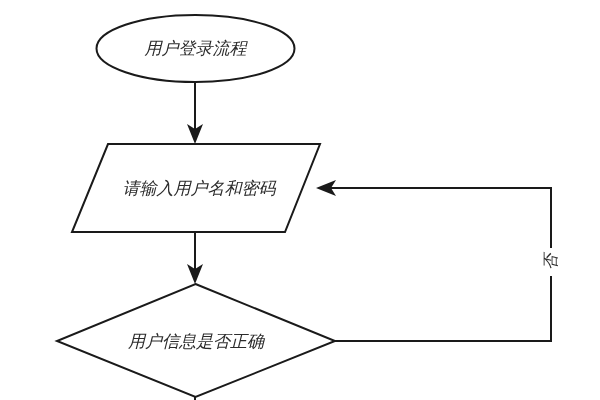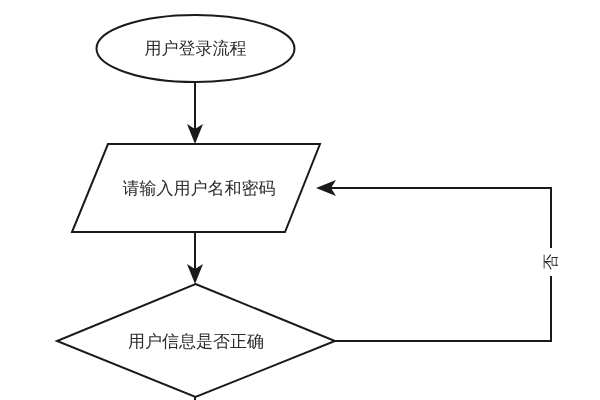--- a/index.html
+++ b/index.html
@@ -12,20 +12,21 @@
     width: 600px;
     height: 400px;
     overflow: hidden;
     font-family: "DejaVu Sans", "Liberation Sans", sans-serif;
   }
   #flowchart-root {
     position: relative;
     width: 600px;
     height: 292px;
     background: #ffffff;
+    font-style: italic;
   }
   #flowchart-svg {
     position: absolute;
     top: 0;
     left: 0;
     width: 600px;
     height: 400px;
     display: block;
   }
   .node-shape {

